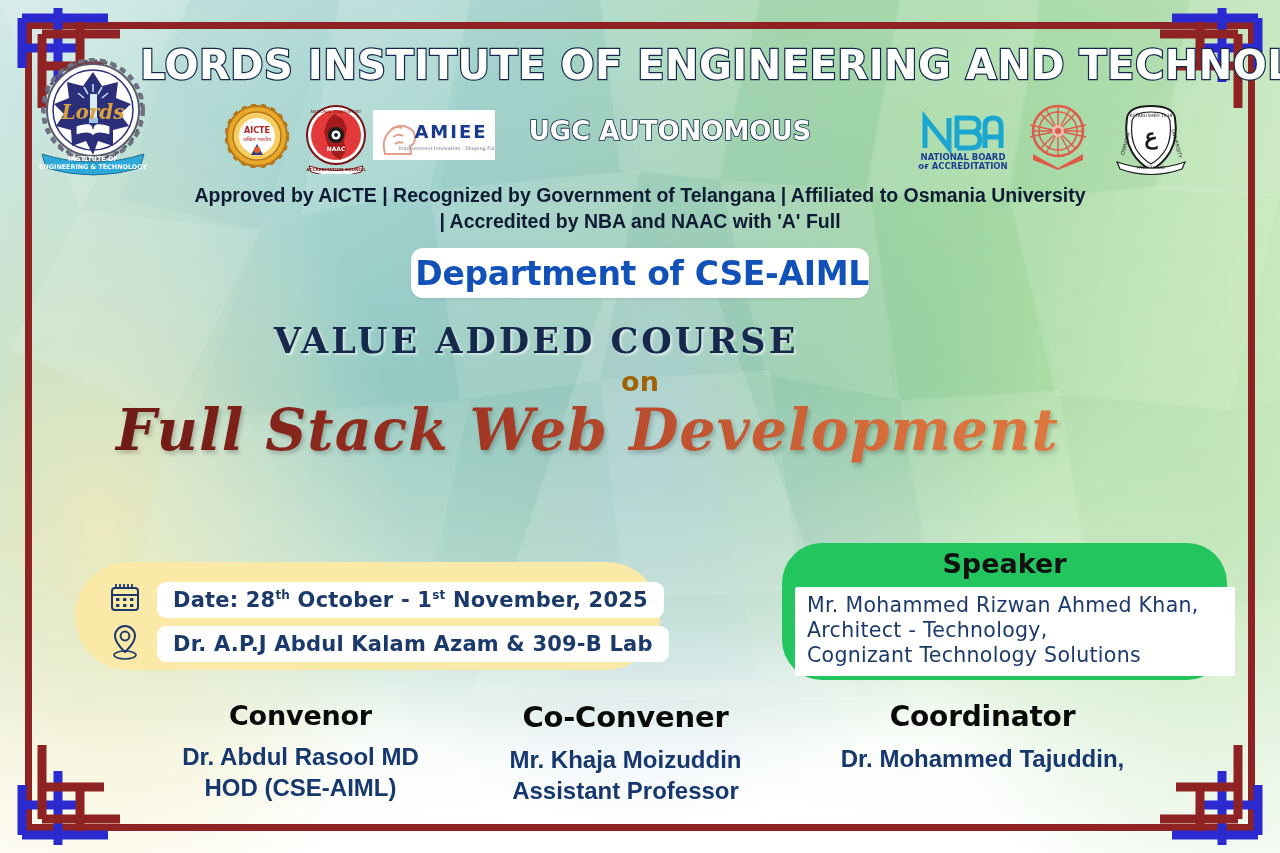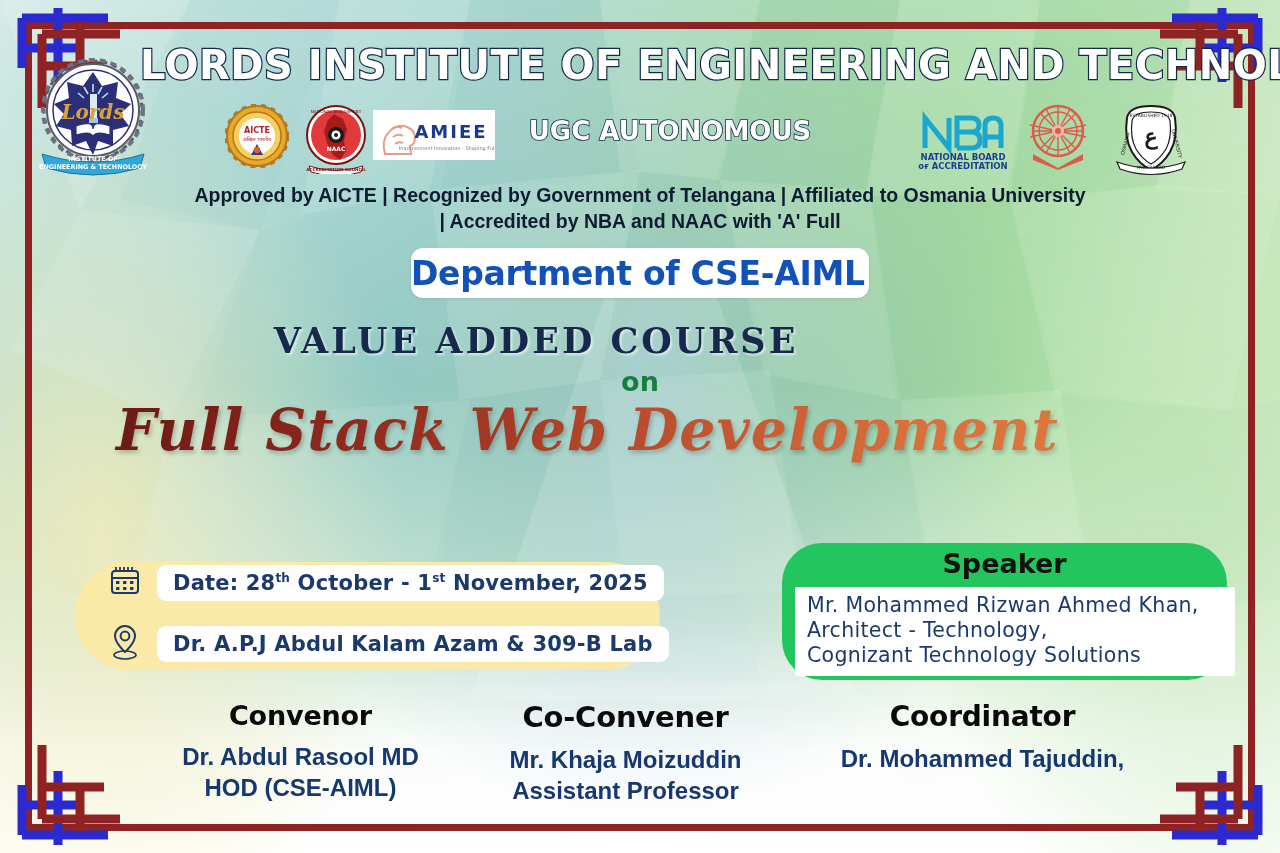--- a/index.html
+++ b/index.html
@@ -82,57 +82,57 @@
   .approved{
     position:absolute; left:120px; top:182px; width:1040px; text-align:center;
     font-family:"Liberation Sans", sans-serif; font-weight:bold;
     font-size:19.5px; line-height:26px; color:#0e1b33;
   }
 
   
   .dept-pill{
     position:absolute; left:411px; top:248px; width:458px; height:50px;
     background:#ffffff; border-radius:12px;
-    display:flex; align-items:center; justify-content:flex-start;
+    display:flex; align-items:center; justify-content:flex-end;
     box-shadow:0 1px 3px rgba(0,0,0,0.10);
   }
   .dept-pill span{
     font-family:"DejaVu Sans", sans-serif; font-weight:bold;
     font-size:33px; color:#1151b8; letter-spacing:-0.3px; white-space:nowrap;
   }
 
   
   .vac{
     position:absolute; left:0; top:320px; width:1072px; text-align:center;
     font-family:"DejaVu Serif", serif; font-weight:bold;
     font-size:35px; letter-spacing:3px; color:#17284d;
     text-shadow:2px 2px 2px rgba(255,255,255,0.55);
   }
   .on-word{
     position:absolute; left:0; top:366px; width:1280px; text-align:center;
     font-family:"DejaVu Sans", sans-serif; font-weight:bold;
-    font-size:27px; color:#15803d;
+    font-size:27px; color:#a16207;
   }
   .course-title{
     position:absolute; left:0; top:396px; width:1175px; text-align:center;
     font-family:"DejaVu Serif", serif; font-style:italic; font-weight:bold;
     font-size:57px; letter-spacing:1px; white-space:nowrap;
     background:linear-gradient(90deg,#5d1414 0%,#7a1f18 18%,#9c3322 38%,#bf5230 58%,#d9703c 78%,#e07b40 100%);
     -webkit-background-clip:text; background-clip:text;
     color:transparent; -webkit-text-fill-color:transparent;
     filter:drop-shadow(2px 3px 2px rgba(0,0,0,0.22));
   }
 
   
   .info-card{
     position:absolute; left:75px; top:562px; width:585px; height:108px;
     background:#fbe9a8; border-radius:54px;
   }
   .info-row{ position:absolute; left:32px; display:flex; align-items:center; gap:14px; }
-  .info-row.r1{ top:1px; }
+  .info-row.r1{ top:18px; }
   .info-row.r2{ top:60px; }
   .info-pill{
     background:#ffffff; border-radius:9px; height:36px;
     display:flex; align-items:center; padding:0 16px;
   }
   .info-pill span{
     font-family:"DejaVu Sans", sans-serif; font-weight:bold;
     font-size:21px; color:#1b3a6b; white-space:nowrap; letter-spacing:0.2px;
   }
   .info-pill sup{ font-size:12px; vertical-align:super; }

